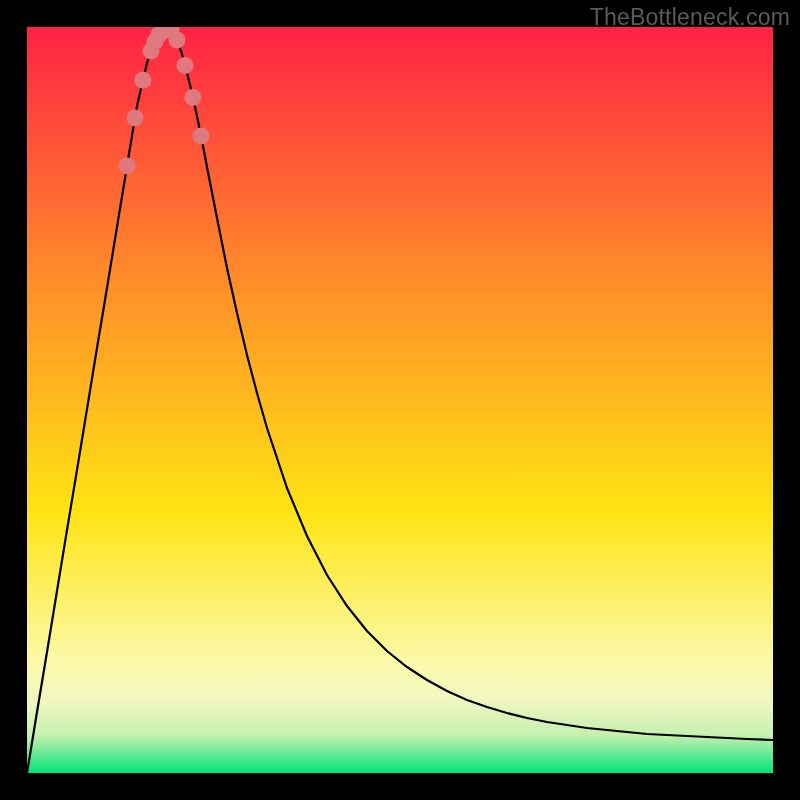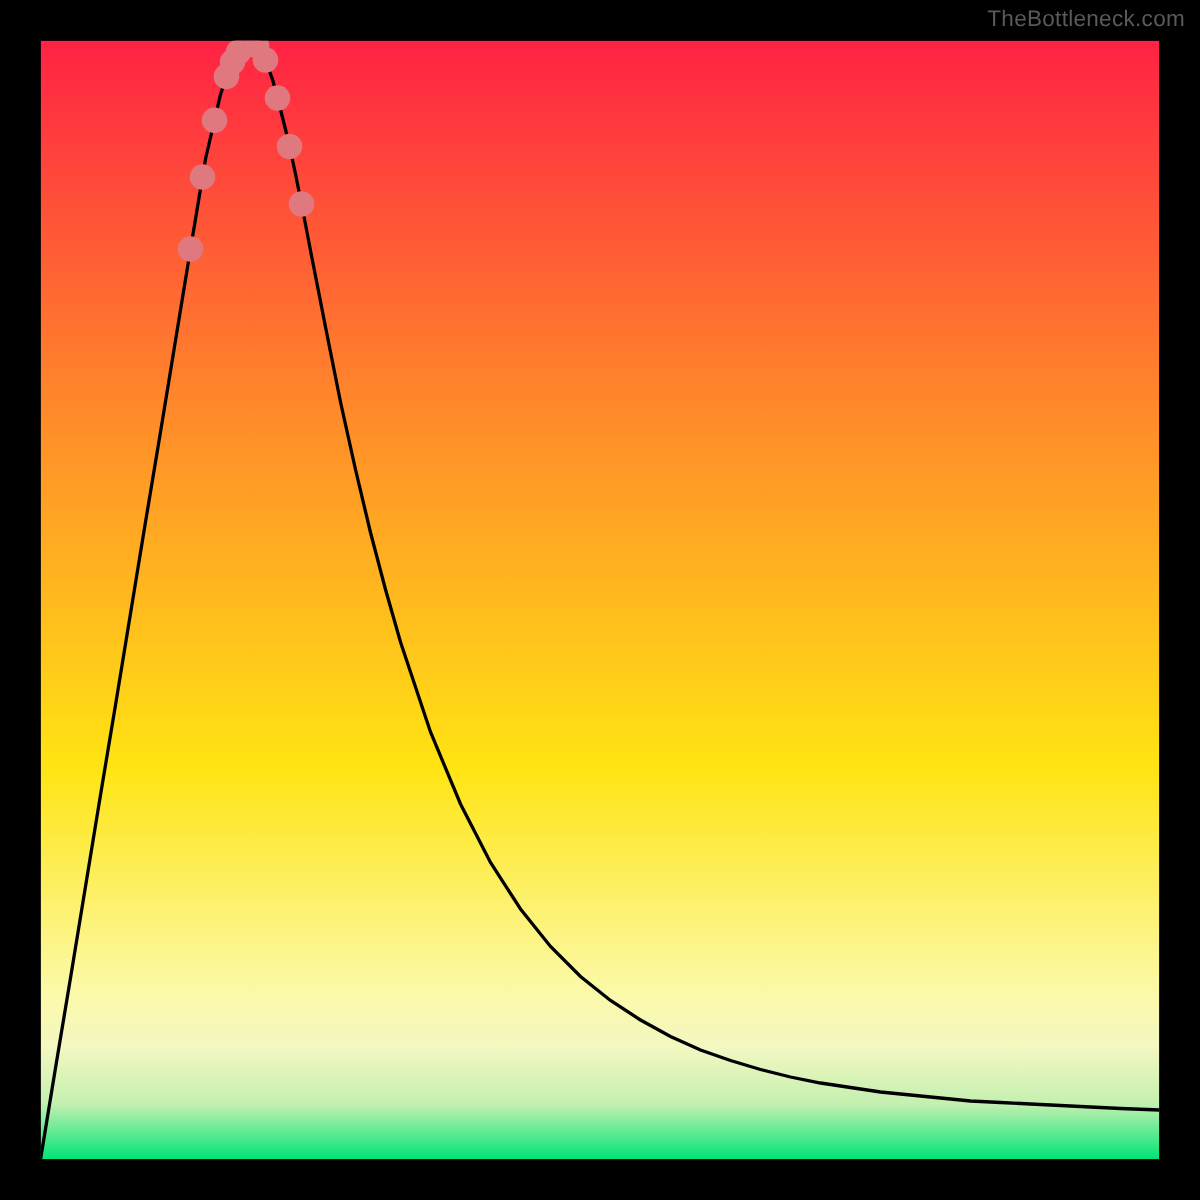--- a/index.html
+++ b/index.html
@@ -25,21 +25,21 @@
     top: 27px;
     width: 746px;
     height: 746px;
     overflow: hidden;
   }
   .watermark {
     position: absolute;
     top: 4px;
     right: 10px;
     color: #5a5a5a;
-    font-size: 15px;
+    font-size: 23px;
     font-weight: 400;
     letter-spacing: 0.2px;
   }
   svg {
     display: block;
   }
 </style>
 </head>
 <body>
 

